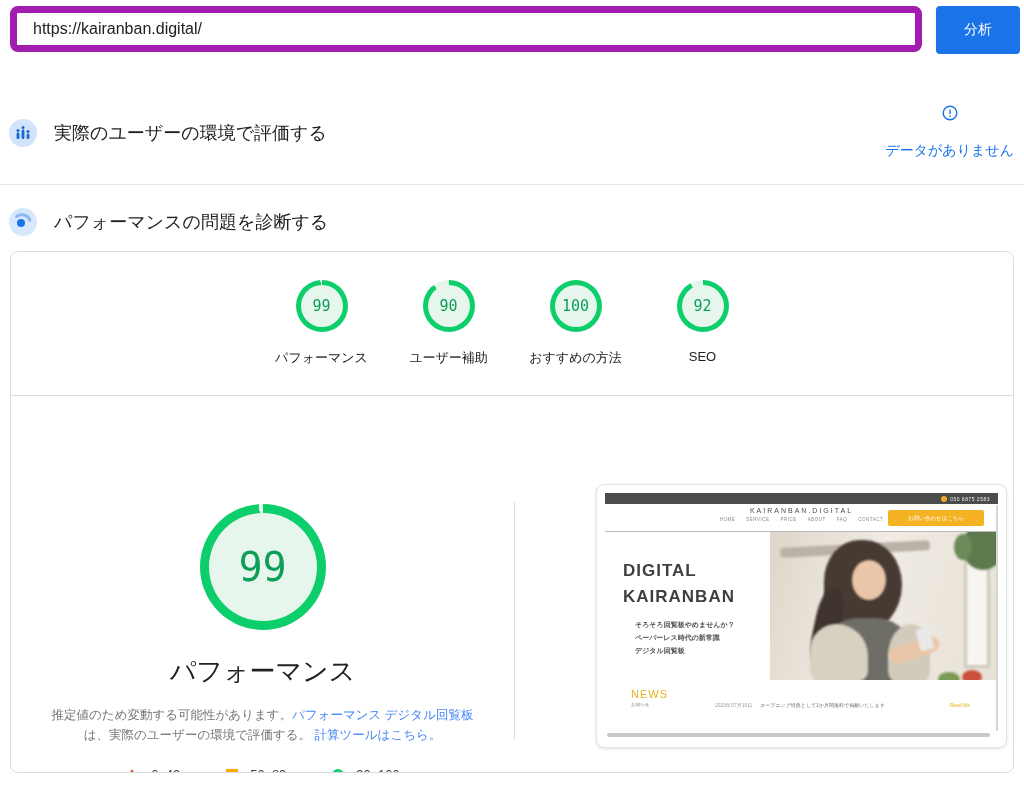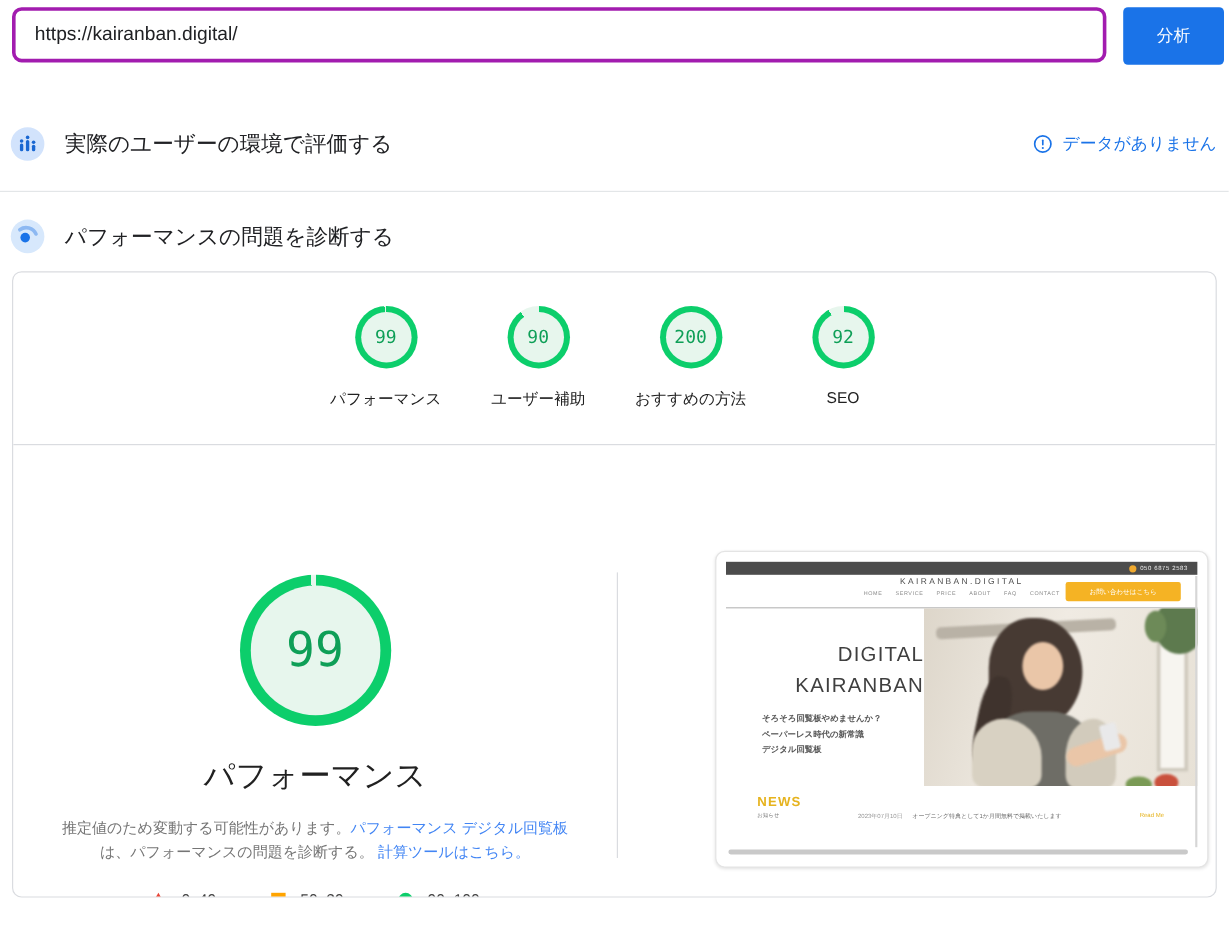--- a/index.html
+++ b/index.html
@@ -1,21 +1,21 @@
 <!DOCTYPE html>
 <html><head>
 <meta charset="utf-8">
 <style>
   * { margin:0; padding:0; box-sizing:border-box; }
   html,body { width:1024px; height:792px; overflow:hidden; background:#fff;
     font-family:"Liberation Sans", sans-serif; color:#202124; }
 
   
   .top-row { display:flex; align-items:stretch; gap:14px; padding:6px 4px 0 10px; }
-  .url-input { flex:1; height:46px; border:3px solid #a21caf; border-radius:8px;
+  .url-input { flex:1; height:46px; border:7px solid #a21caf; border-radius:8px;
     font-size:16px; color:#202124; padding:0 16px; outline:none;
     font-family:"Liberation Sans", sans-serif; }
   .analyze-btn { width:84px; height:48px; background:#1a73e8; color:#fff; border:none;
     border-radius:4px; font-size:14px; cursor:pointer; font-family:"Liberation Sans", sans-serif; }
 
   
   .tabs-row { margin-top:23px; display:flex; justify-content:center; }
   .tab { display:flex; align-items:center; gap:10px; padding:0 26px; height:48px;
     font-size:15px; color:#3c4043; cursor:pointer; position:relative; }
   .tab.selected { background:#e8f0fe; color:#1967d2; }
@@ -29,22 +29,22 @@
   .laptop-icon .screen { width:20px; height:14px; border:2.5px solid #1967d2;
     border-radius:2px; margin:0 auto; }
   .laptop-icon .base { width:22px; height:3px; background:#1967d2; border-radius:1px;
     margin-top:2px; }
 
   
   .section-row { display:flex; align-items:center; margin:22px 10px 0 8px; }
   .section-row.first { margin-top:28px;font-family:Liberation Mono, monospace; }
   .section-icon { width:30px; height:30px; flex:0 0 30px; margin-right:16px; }
   .section-title { font-size:18px; color:#202124; }
-  .section-status { margin-left:auto; display:flex; align-items:center; gap:8px;
-    color:#1a73e8; font-size:14px; }
+  .section-status { margin-left:auto; display:flex; align-items:center; gap:21px;
+    color:#1a73e8; font-size:14px;flex-direction:column; }
   .divider-h { border:none; border-top:1px solid #e3e6e8; margin:24px 0 0 0; }
 
   
   .card { margin:14px 10px 0 10px; border:1px solid #dadce0; border-radius:8px;
     height:522px; overflow:hidden; background:#fff; }
 
   .gauges-row { display:flex; justify-content:center; padding-top:28px; }
   .gauge-item { width:127px; display:flex; flex-direction:column; align-items:center; }
   .gauge { width:52px; height:52px; border-radius:50%;
     background:conic-gradient(#0cce6b var(--pct), #e7f6ed 0); display:flex;
@@ -89,22 +89,22 @@
   .site-nav { height:28px; position:relative; border-bottom:1px solid #bbb; }
   .site-logo { text-align:center; font-size:7px; letter-spacing:2px; color:#4a4a4a;
     padding-top:3px; }
   .site-links { display:flex; justify-content:center; gap:11px; margin-top:3px; }
   .site-links span { font-size:4.5px; color:#8a8a8a; letter-spacing:.5px; }
   .site-cta { position:absolute; right:14px; top:6px; width:96px; height:16px;
     background:#f5b324; border-radius:2px; color:#fff; font-size:5.5px; display:flex;
     align-items:center; justify-content:center; }
   .site-hero { height:148px; display:flex; }
   .hero-left { width:42%; padding:26px 0 0 18px; }
-  .hero-title { font-size:17px; font-weight:normal; color:#3f3f3f; letter-spacing:1px;
-    line-height:1.55;text-align:right; }
+  .hero-title { font-size:17px; font-weight:bold; color:#3f3f3f; letter-spacing:1px;
+    line-height:1.55; }
   .hero-sub { margin:7px 0 0 12px; font-size:7px; font-weight:bold; color:#555;
     line-height:1.9; }
   .hero-photo { width:58%; position:relative; overflow:hidden;
     background:linear-gradient(105deg,#ddd6ca,#f0ebe3 45%,#e7e1d6); }
   .hero-photo > div { position:absolute; filter:blur(1px); }
   .ph-window { right:8px; top:6px; width:26px; height:130px; background:#f7f5f0;
     border:3px solid #cfc9bd; }
   .ph-plant1 { right:-6px; top:-8px; width:42px; height:46px; border-radius:50%;
     background:#5d7a4e; }
   .ph-plant2 { right:26px; top:2px; width:18px; height:26px; border-radius:50%;
@@ -125,21 +125,21 @@
     background:#d2cbbc; }
   .ph-arm { left:118px; top:110px; width:52px; height:16px; border-radius:8px;
     background:#eac6a8; transform:rotate(-18deg); }
   .ph-phone { left:148px; top:96px; width:14px; height:22px; border-radius:2px;
     background:#e9e9ea; transform:rotate(-14deg); }
   .ph-veg1 { right:16px; bottom:-4px; width:20px; height:14px; border-radius:50%;
     background:#c9503c; }
   .ph-veg2 { right:38px; bottom:-6px; width:22px; height:14px; border-radius:50%;
     background:#7a9a55; }
   .site-news { padding:8px 0 0 26px; position:relative; height:52px; }
-  .news-title { color:#e6b31e; font-size:11px; font-weight:bold; letter-spacing:1px; }
+  .news-title { color:#e6b31e; font-size:11px; font-weight:normal; letter-spacing:1px; }
   .news-sub { font-size:4.5px; color:#777; margin-top:2px; }
   .news-row { position:absolute; left:110px; top:22px; display:flex; gap:8px; }
   .news-date { font-size:5px; color:#9a9a9a; }
   .news-text { font-size:5px; color:#6e6e6e; }
   .news-read { position:absolute; right:28px; top:22px; font-size:5px; color:#e6b31e; }
   .site-scrollbar { position:absolute; left:2px; right:8px; bottom:2px; height:4px;
     background:#c9c9c9; border-radius:2px; }
   .site-vscroll { position:absolute; right:0; top:12px; bottom:8px; width:2px;
     background:#d6d6d6; }
 </style>
@@ -196,21 +196,21 @@
       <div class="gauge-label">パフォーマンス</div>
     </div>
     <div class="gauge-item">
       <div class="gauge" style="--pct: 90%;">
         <div class="inner">90</div>
       </div>
       <div class="gauge-label">ユーザー補助</div>
     </div>
     <div class="gauge-item">
       <div class="gauge" style="--pct: 100%;">
-        <div class="inner">200</div>
+        <div class="inner">100</div>
       </div>
       <div class="gauge-label">おすすめの方法</div>
     </div>
     <div class="gauge-item">
       <div class="gauge" style="--pct: 92%;">
         <div class="inner">92</div>
       </div>
       <div class="gauge-label">SEO</div>
     </div>
   </div>
@@ -218,21 +218,21 @@
   <hr class="card-divider">
 
   <div class="main-row">
     <div class="left-col">
       <div class="big-gauge" style="--pct: 99%;">
         <div class="inner">99</div>
       </div>
       <div class="big-label">パフォーマンス</div>
       <div class="disclaimer">
         <span>推定値のため変動する可能性があります。</span><a href="#">パフォーマンス デジタル回覧板</a><br>
-        <span>は、パフォーマンスの問題を診断する。</span>
+        <span>は、実際のユーザーの環境で評価する。</span>
         <a href="#">計算ツールはこちら。</a>
       </div>
       <div class="legend-row">
         <div class="legend-item">
           <span class="shape-triangle"></span>
           <span>0–49</span>
         </div>
         <div class="legend-item">
           <span class="shape-square"></span>
           <span>50–89</span>

